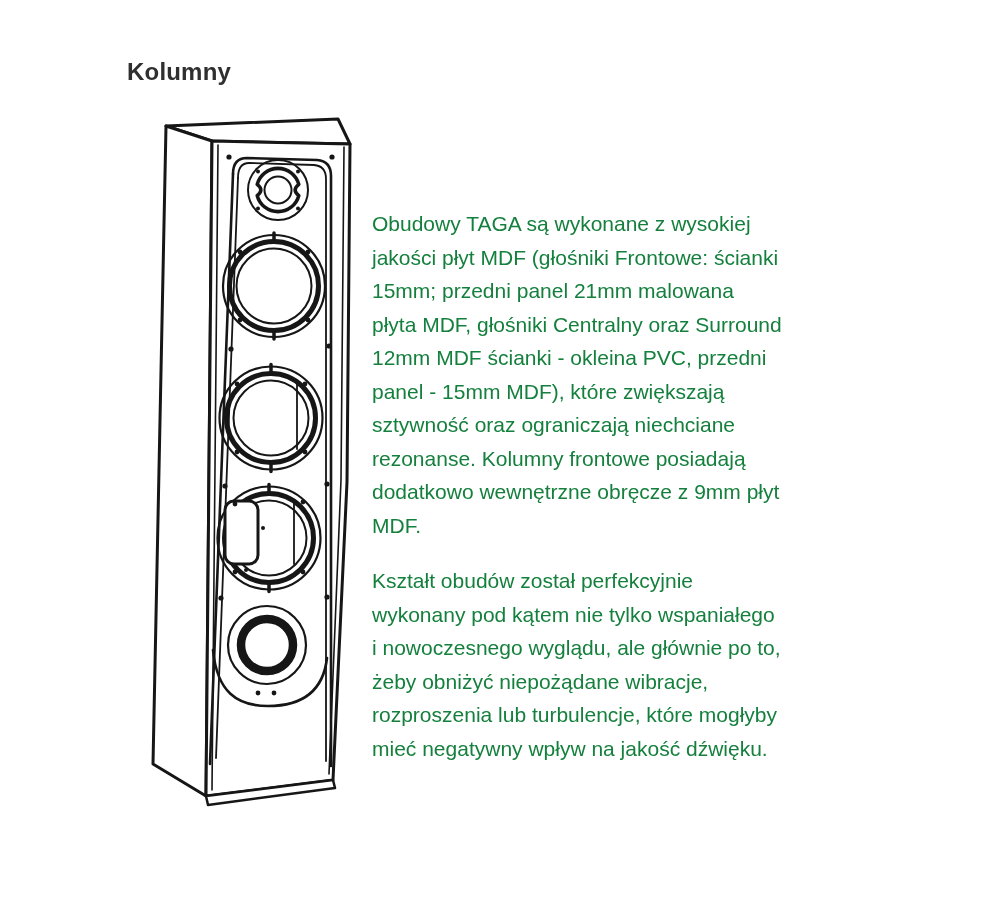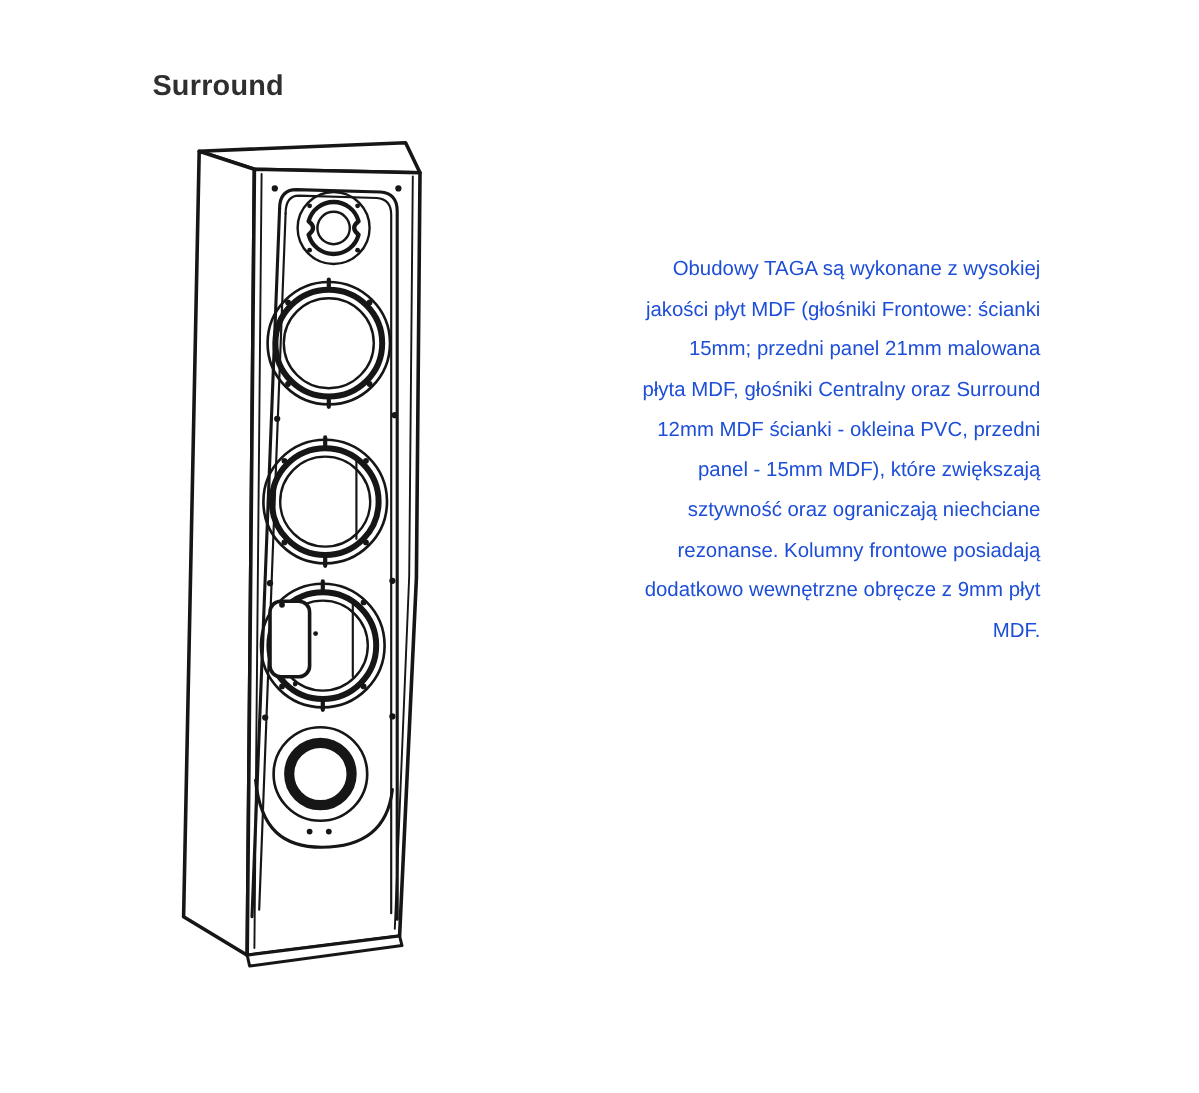--- a/index.html
+++ b/index.html
@@ -34,36 +34,35 @@
     width: 245px;
     margin: 26px 0 0 0;
     padding: 0;
   }
   .speaker-float svg {
     display: block;
     margin-left: 14px;
   }
   .para {
     margin: 0;
-    font-size: 17px;
+    font-size: 21px;
     line-height: 33.5px;
-    color: #1d4ed8;
+    color: #15803d;
     white-space: pre-line;
-    text-align: right;
   }
   .para-1 { margin-top: 121px; }
   .para-2 { margin-top: 22px; }
   .para-3 { margin-top: 18px; }
 </style>
 </head>
 <body>
 
 <div class="page">
 
-  <h3 class="heading">Surround</h3>
+  <h3 class="heading">Kolumny</h3>
 
   <div class="content">
 
     <figure class="speaker-float">
       <svg viewBox="0 0 222 698" width="222" height="698" aria-hidden="true">
         <g stroke="#161616" fill="none" stroke-linejoin="round" stroke-linecap="round">
 
           <path d="M25 14 L197 7 L209 32 L71 29 Z" fill="#ffffff" stroke-width="3"></path>
 
           <path d="M25 14 L71 29 L65 684 L12 652 Z" fill="#ffffff" stroke-width="3"></path>
@@ -152,15 +151,21 @@
     <p class="para para-1">Obudowy TAGA są wykonane z wysokiej
 jakości płyt MDF (głośniki Frontowe: ścianki
 15mm; przedni panel 21mm malowana
 płyta MDF, głośniki Centralny oraz Surround
 12mm MDF ścianki - okleina PVC, przedni
 panel - 15mm MDF), które zwiększają
 sztywność oraz ograniczają niechciane
 rezonanse. Kolumny frontowe posiadają
 dodatkowo wewnętrzne obręcze z 9mm płyt
 MDF.</p>
+    <p class="para para-2">Kształt obudów został perfekcyjnie
+wykonany pod kątem nie tylko wspaniałego
+i nowoczesnego wyglądu, ale głównie po to,
+żeby obniżyć niepożądane wibracje,
+rozproszenia lub turbulencje, które mogłyby
+mieć negatywny wpływ na jakość dźwięku.</p>
 
   </div>
 </div>
 
 </body></html>

